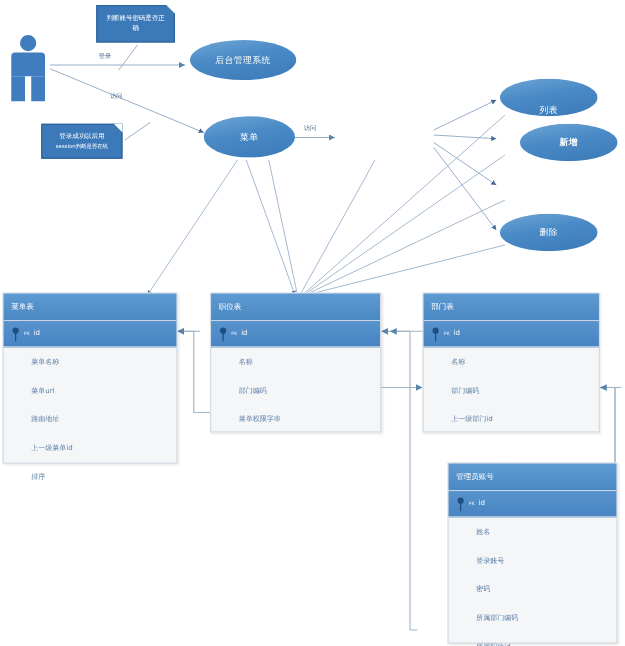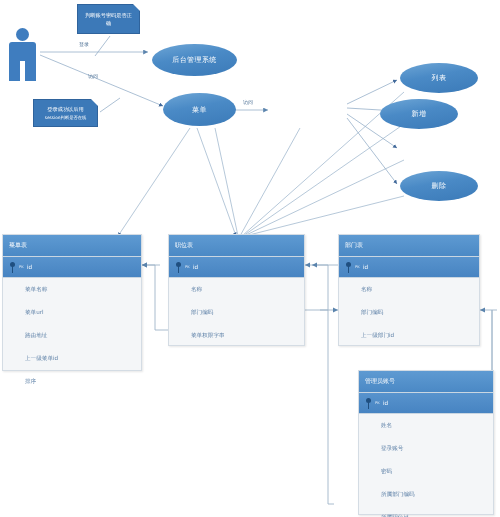--- a/index.html
+++ b/index.html
@@ -156,34 +156,34 @@
   </div>
 
   <div class="note" style="left:33px;top:99px;width:65px;height:28px;">
     <span class="fold"></span>
     <span class="note-lines">
       <span class="note-l1">登录成功以后用</span>
       <span class="note-l2">session判断是否在线</span>
     </span>
   </div>
 
-  <div class="ell" style="left:152px;top:44px;width:85px;height:32px;justify-content:center;">
+  <div class="ell" style="left:152px;top:32px;width:85px;height:32px;justify-content:center;">
     <span>后台管理系统</span>
   </div>
 
   <div class="ell" style="left:163px;top:93px;width:73px;height:33px;text-align:right;">
     <span>菜单</span>
   </div>
 
 
-  <div class="ell" style="left:400px;top:63px;width:78px;height:30px;">
+  <div class="ell" style="left:400px;top:63px;width:78px;height:30px;align-items:flex-end;">
     <span>列表</span>
   </div>
 
-  <div class="ell" style="left:380px;top:99px;width:78px;height:30px;">
+  <div class="ell" style="left:416px;top:99px;width:78px;height:30px;font-weight:bold;">
     <span>新增</span>
   </div>
 
 
   <div class="ell" style="left:400px;top:171px;width:78px;height:30px;">
     <span>删除</span>
   </div>
 
   <div class="elabel" style="left:79px;top:41px;">登录</div>
   <div class="elabel" style="left:88px;top:73px;">访问</div>

